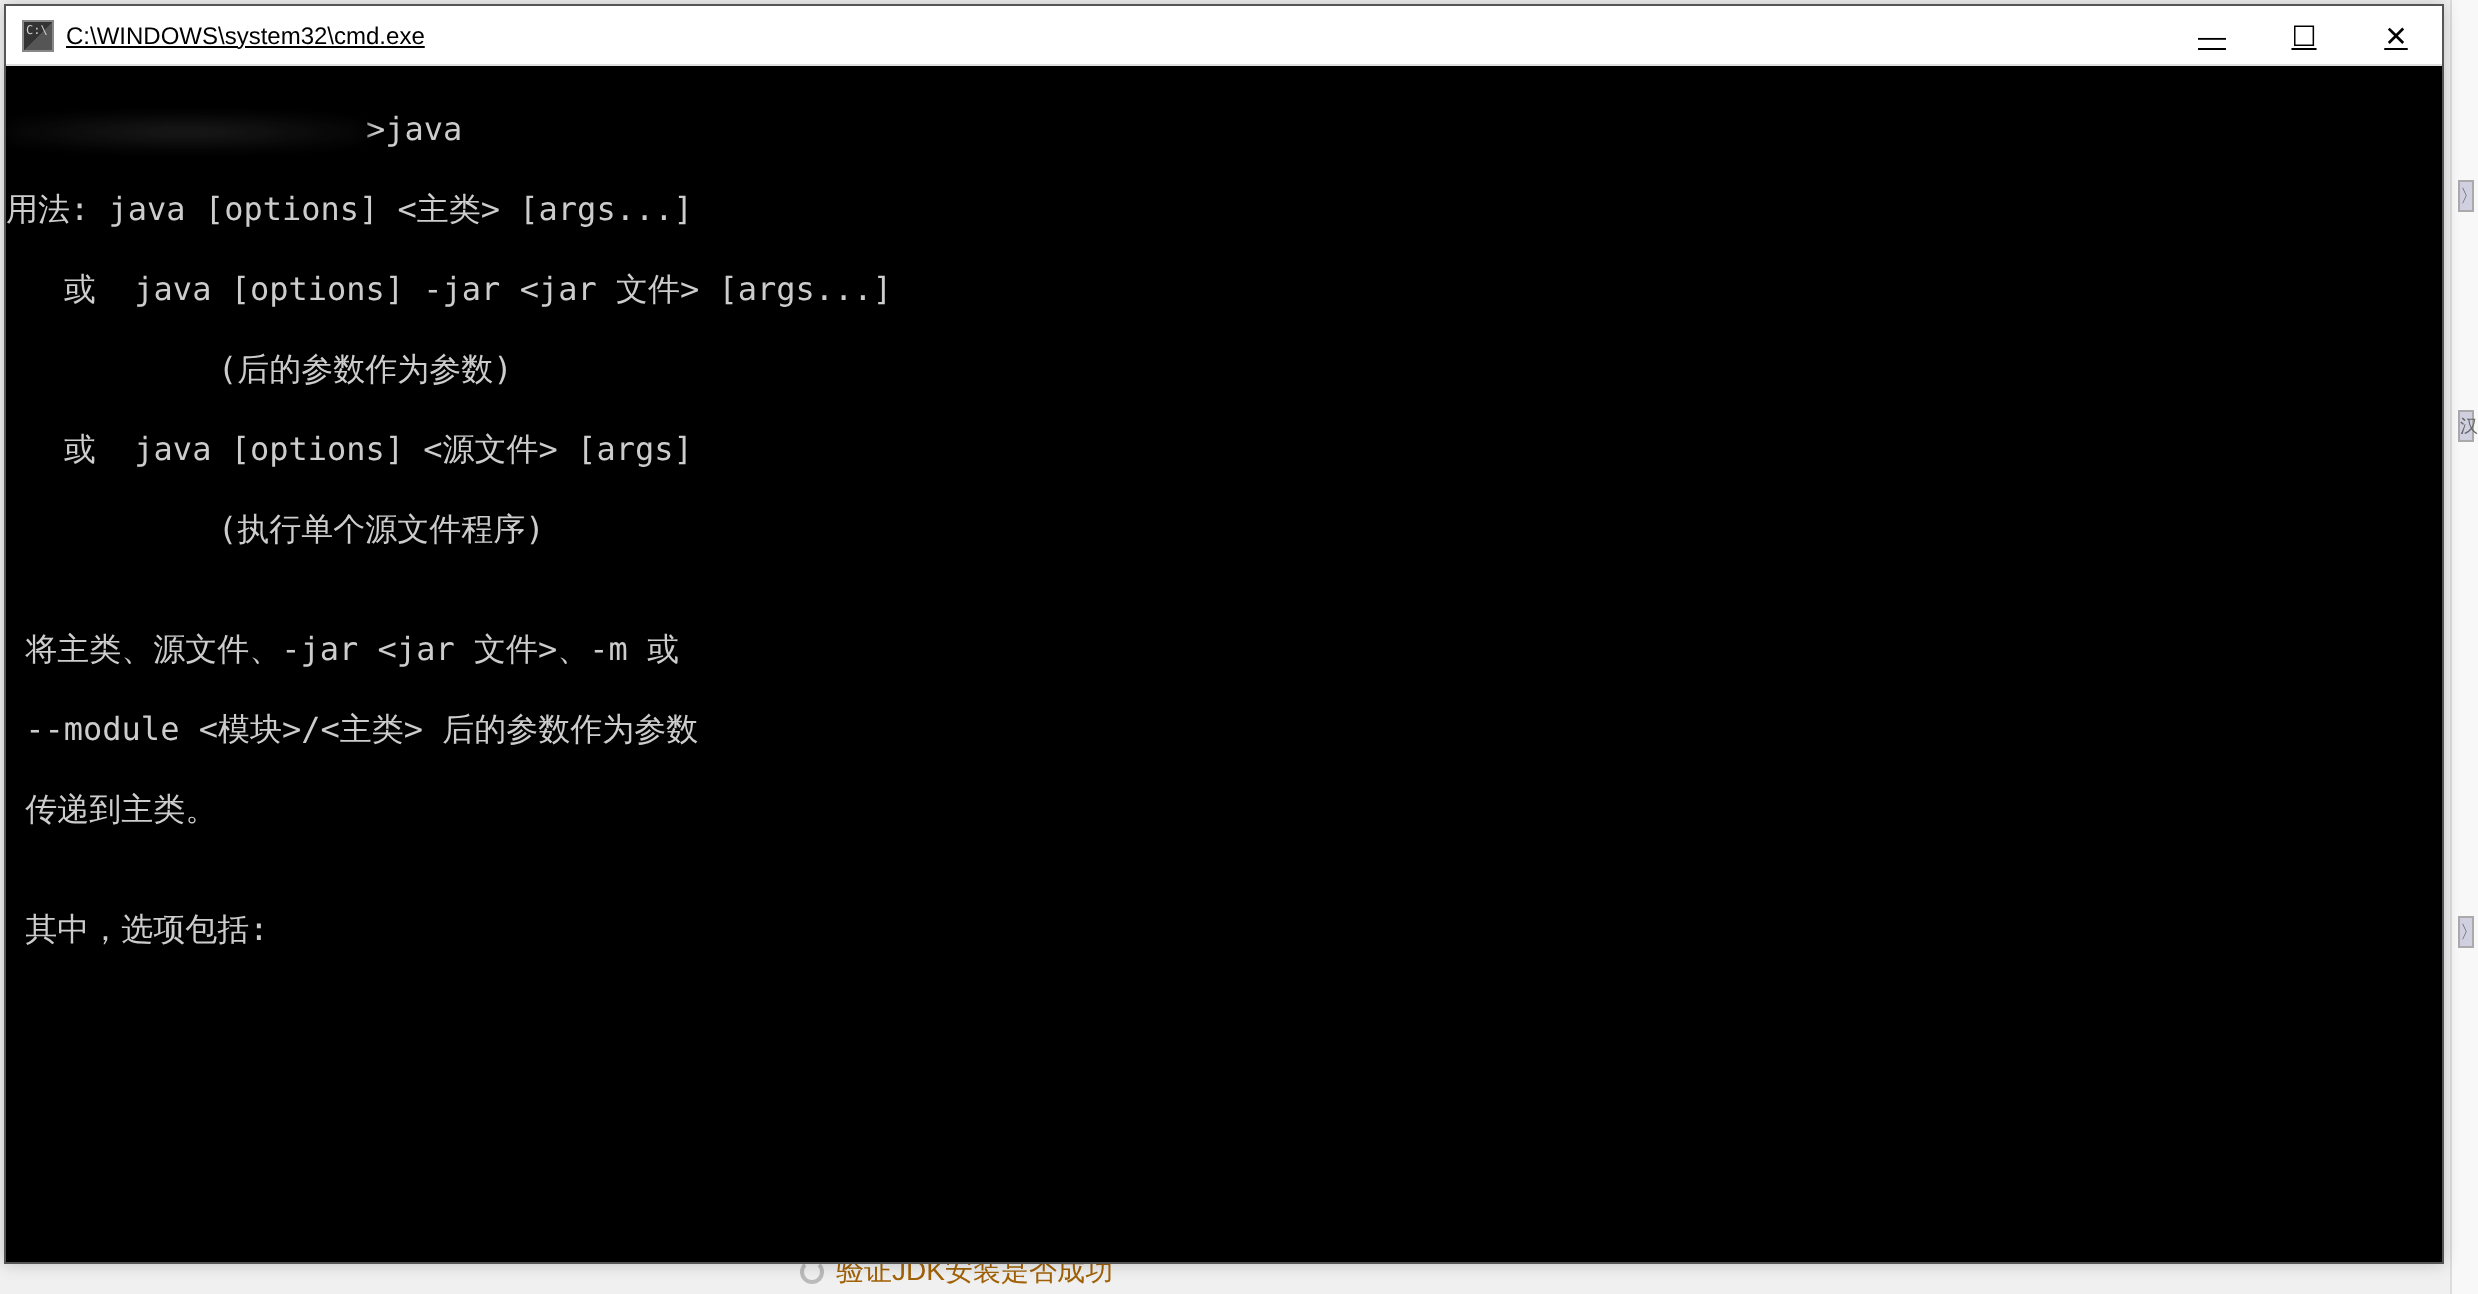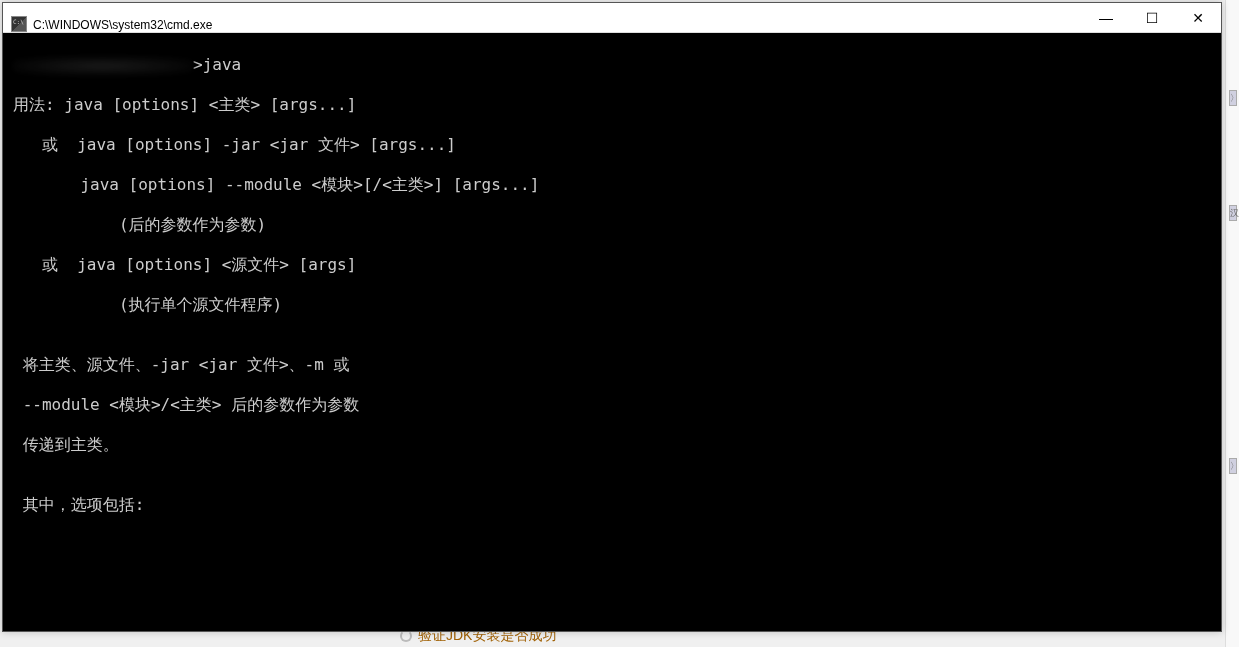--- a/index.html
+++ b/index.html
@@ -20,23 +20,24 @@
       background: #fff;
       border: 1px solid #555;
       display: flex;
       flex-direction: column;
       box-shadow: 0 0 8px rgba(0,0,0,0.2);
     }
     .titlebar {
       height: 30px;
       background: #fff;
       display: flex;
-      align-items: flex-end;
+      align-items: center;
       border-bottom: 1px solid #ddd;
       flex-shrink: 0;
+      text-decoration: underline;
     }
     .titlebar-icon {
       width: 16px;
       height: 16px;
       margin-left: 8px;
       margin-right: 6px;
       background: linear-gradient(135deg, #333 0%, #333 50%, #555 50%, #555 100%);
       border: 1px solid #888;
       position: relative;
     }
@@ -68,21 +69,21 @@
       color: #000;
       cursor: default;
     }
     .console {
       flex-grow: 1;
       background: #000;
       color: #ccc;
       font-family: "NSimSun", "SimSun", "Consolas", monospace;
       font-size: 16px;
       line-height: 20px;
-      padding: 2px 10px;
+      padding: 2px 0;
       white-space: pre;
       overflow: hidden;
       position: relative;
     }
     .console-line {
       white-space: pre;
     }
     .redacted {
       display: inline-block;
       width: 180px;
@@ -152,21 +153,20 @@
     <div class="titlebar-controls">
       <div class="titlebar-btn">—</div>
       <div class="titlebar-btn">☐</div>
       <div class="titlebar-btn close">✕</div>
     </div>
   </div>
   <div class="console">
 <div class="console-line"><span class="redacted"></span><span>&gt;java</span></div>
 <div class="console-line">用法: java [options] &lt;主类&gt; [args...]</div>
 <div class="console-line">   或  java [options] -jar &lt;jar 文件&gt; [args...]</div>
-<div class="console-line">       java [options] --module &lt;模块&gt;[/&lt;主类&gt;] [args...]</div>
 <div class="console-line">           (后的参数作为参数)</div>
 <div class="console-line">   或  java [options] &lt;源文件&gt; [args]</div>
 <div class="console-line">           (执行单个源文件程序)</div>
 <div class="console-line"></div>
 <div class="console-line"> 将主类、源文件、-jar &lt;jar 文件&gt;、-m 或</div>
 <div class="console-line"> --module &lt;模块&gt;/&lt;主类&gt; 后的参数作为参数</div>
 <div class="console-line"> 传递到主类。</div>
 <div class="console-line"></div>
 <div class="console-line"> 其中，选项包括:</div>
 <div class="console-line"></div>

